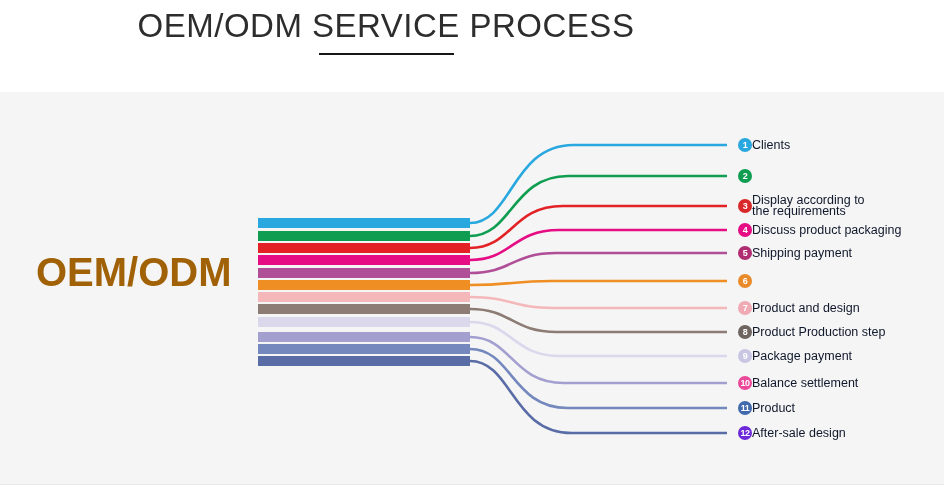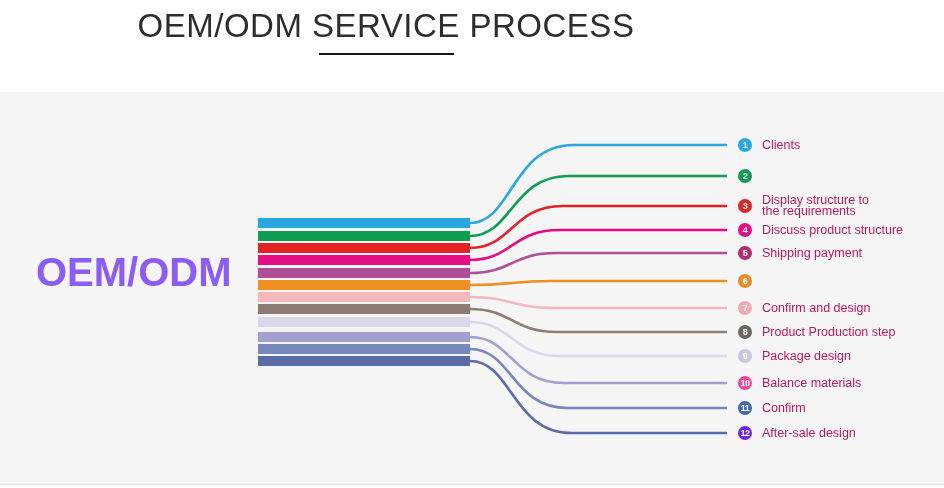--- a/index.html
+++ b/index.html
@@ -26,34 +26,34 @@
   .process-item{
     position:absolute;left:738px;transform:translateY(-50%);
     display:flex;align-items:center;white-space:nowrap;
   }
   .step-badge{
     width:14px;height:14px;border-radius:50%;flex:0 0 14px;
     display:flex;align-items:center;justify-content:center;
     color:#ffffff;font-size:9px;font-weight:bold;line-height:1;letter-spacing:-0.5px;
   }
   .step-label{
-    margin-left:10px;color:#be185d;font-size:12.5px;line-height:11px;
+    color:#0f172a;font-size:12.5px;line-height:11px;
   }
 </style>
 </head>
 <body>
 
 <div class="title-wrap">
   <h1 class="page-title">OEM/ODM SERVICE PROCESS</h1>
   <div class="title-underline"></div>
 </div>
 
 <div class="panel" style="background: rgb(245, 245, 246);"></div>
 
-<div class="brand" style="color: #8b5cf6;">
+<div class="brand" style="color: #a16207;">
   <div class="brand-line1">OEM/ODM</div>
 </div>
 
 <svg class="flow-svg" viewBox="0 0 944 488">
     <rect x="258" y="218" width="212" height="10" fill="#29a8df"></rect>
     <path d="M 470 223 C 512 223 512 145 573.4 145 L 727 145" fill="none" stroke="#29a8df" stroke-width="2.6"></path>
     <rect x="258" y="231" width="212" height="10" fill="#0f9e51"></rect>
     <path d="M 470 236 C 512 236 512 176 568 176 L 727 176" fill="none" stroke="#0f9e51" stroke-width="2.6"></path>
     <rect x="258" y="243" width="212" height="10" fill="#e32226"></rect>
     <path d="M 470 248 C 512 248 512 206 562.6 206 L 727 206" fill="none" stroke="#e32226" stroke-width="2.6"></path>
@@ -83,67 +83,67 @@
       <span class="step-label">
         <div>Clients</div>
       </span>
     </div>
     <div class="process-item" style="top: 176px;">
       <span class="step-badge" style="background: rgb(15, 158, 81);">2</span>
     </div>
     <div class="process-item" style="top: 206px;">
       <span class="step-badge" style="background: rgb(217, 40, 42);">3</span>
       <span class="step-label">
-        <div>Display structure to</div>
+        <div>Display according to</div>
         <div>the requirements</div>
       </span>
     </div>
     <div class="process-item" style="top: 230px;">
       <span class="step-badge" style="background: rgb(229, 12, 132);">4</span>
       <span class="step-label">
-        <div>Discuss product structure</div>
+        <div>Discuss product packaging</div>
       </span>
     </div>
     <div class="process-item" style="top: 253px;">
       <span class="step-badge" style="background: rgb(176, 45, 114);">5</span>
       <span class="step-label">
         <div>Shipping payment</div>
       </span>
     </div>
     <div class="process-item" style="top: 281px;">
       <span class="step-badge" style="background: rgb(233, 138, 43);">6</span>
     </div>
     <div class="process-item" style="top: 308px;">
       <span class="step-badge" style="background: rgb(240, 170, 180);">7</span>
       <span class="step-label">
-        <div>Confirm and design</div>
+        <div>Product and design</div>
       </span>
     </div>
     <div class="process-item" style="top: 332px;">
       <span class="step-badge" style="background: rgb(110, 101, 96);">8</span>
       <span class="step-label">
         <div>Product Production step</div>
       </span>
     </div>
     <div class="process-item" style="top: 356px;">
       <span class="step-badge" style="background: rgb(201, 198, 227);">9</span>
       <span class="step-label">
-        <div>Package design</div>
+        <div>Package payment</div>
       </span>
     </div>
     <div class="process-item" style="top: 383px;">
       <span class="step-badge" style="background: #ec4899;">10</span>
       <span class="step-label">
-        <div>Balance materials</div>
+        <div>Balance settlement</div>
       </span>
     </div>
     <div class="process-item" style="top: 408px; justify-content: center;">
       <span class="step-badge" style="background: rgb(65, 105, 174);">11</span>
       <span class="step-label">
-        <div>Confirm</div>
+        <div>Product</div>
       </span>
     </div>
     <div class="process-item" style="top: 433px;">
       <span class="step-badge" style="background: #6d28d9;">12</span>
       <span class="step-label">
         <div>After-sale design</div>
       </span>
     </div>
   </div>
 

